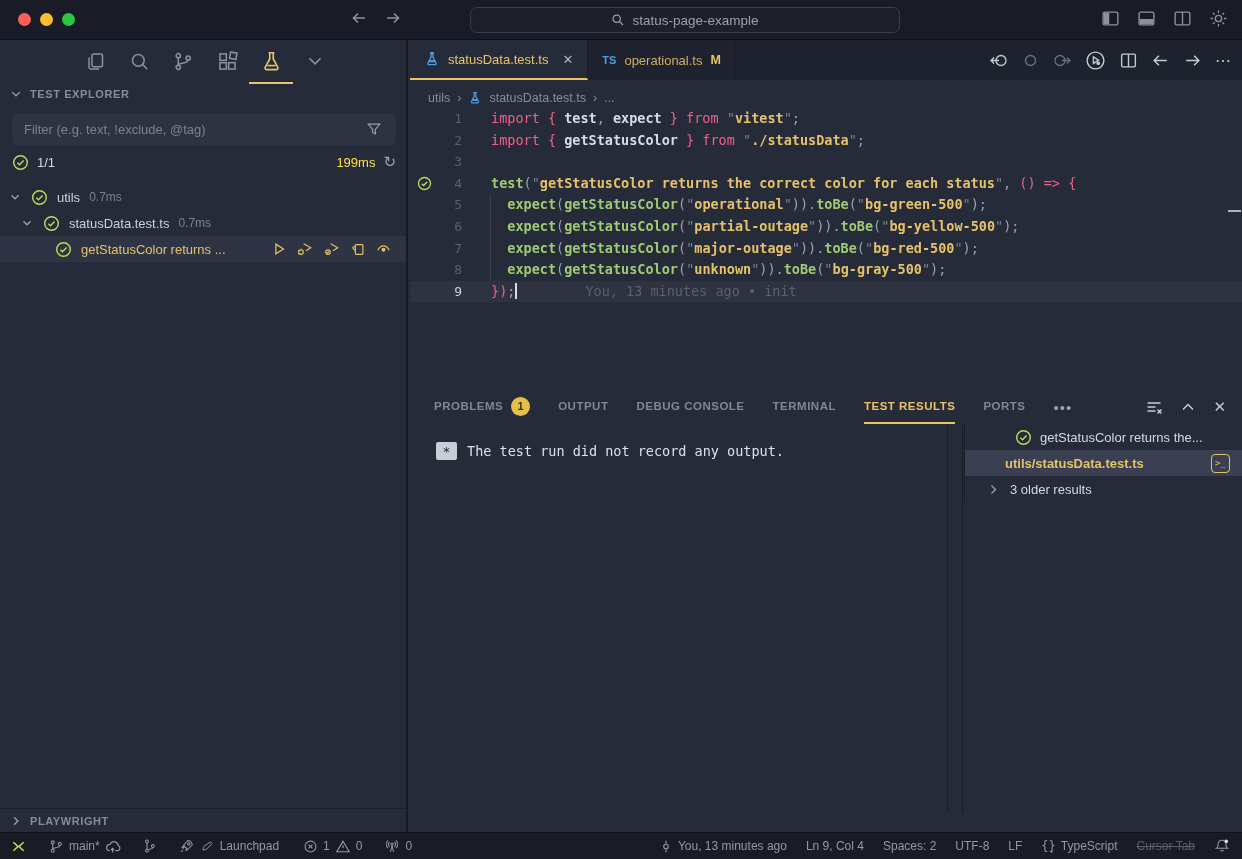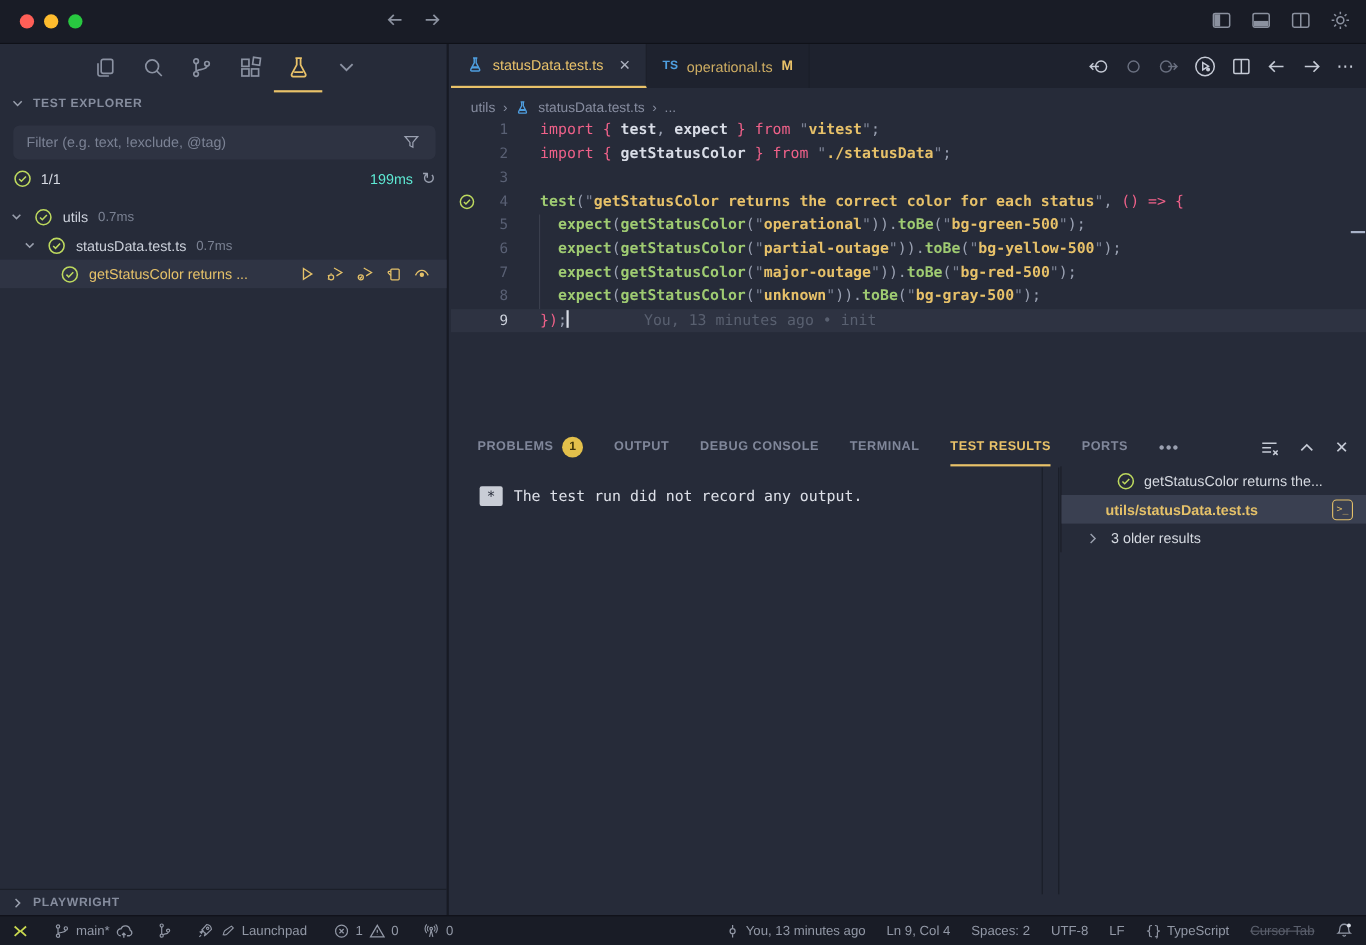--- a/index.html
+++ b/index.html
@@ -27,21 +27,21 @@
   #explorer-header { position:absolute; left:10px; top:48px; display:flex; align-items:center;
     gap:8px; color:#868d9e; }
   #explorer-header .hdr { font-size:11px; font-weight:bold; letter-spacing:.6px; }
   #filter { position:absolute; left:12px; top:74px; width:384px; height:31px;
     background:#2e3342; border:none; border-radius:6px; color:#c8ccd6; font-size:13px;
     padding:0 34px 0 12px; font-family:"Liberation Sans", sans-serif; }
   #filter::placeholder { color:#7b8294; }
   #filter-funnel { position:absolute; left:366px; top:81px; color:#9aa0b0; }
   #summary { position:absolute; left:12px; top:111px; width:384px; height:22px;
     display:flex; align-items:center; color:#d5d9e2; font-size:13px; }
-  #summary .dur { margin-left:auto; color:#5eead4; }
+  #summary .dur { margin-left:auto; color:#fde047; }
   #summary .refresh { margin-left:8px; color:#9aa0b0; font-size:15px; }
   .tree { position:absolute; left:0; top:144px; width:406px; }
   .trow { height:26px; display:flex; align-items:center; font-size:13px; color:#ccd1db; }
   .trow .dur { margin-left:9px; color:#7b8293; font-size:12px; }
   .trow.selected { background:#2f3444; }
   .trow.selected .tlabel { color:#e5c169; }
   .chev { color:#9aa0ae; display:flex; }
   .row-actions { margin-left:auto; margin-right:14px; display:flex; gap:9px; color:#e5c169; }
   #playwright { position:absolute; left:0; bottom:0; width:406px; height:24px;
     border-top:1px solid #1b1e28; display:flex; align-items:center; gap:8px; padding-left:10px;
@@ -127,20 +127,29 @@
         <svg width="18" height="18" viewBox="0 0 18 18" fill="none" stroke="currentColor" stroke-width="1.6">
           <path d="M15 9H4M8 4.5 3.5 9 8 13.5"></path>
         </svg>
       </span>
     <span>
         <svg width="18" height="18" viewBox="0 0 18 18" fill="none" stroke="currentColor" stroke-width="1.6">
           <path d="M3 9h11M10 4.5 14.5 9 10 13.5"></path>
         </svg>
       </span>
   </div>
+  <div id="searchbox">
+    <span>
+        <svg width="14" height="14" viewBox="0 0 16 16" fill="none" stroke="currentColor" stroke-width="1.4">
+          <circle cx="6.5" cy="6.5" r="4.2"></circle>
+          <path d="m9.7 9.7 4 4"></path>
+        </svg>
+      </span>
+    <span>status-page-example</span>
+  </div>
   <div id="tb-right">
     <span>
         <svg width="19" height="19" viewBox="0 0 18 18" fill="none" stroke="currentColor" stroke-width="1.3">
           <rect x="2" y="3" width="14" height="12" rx="1.5"></rect>
           <rect x="2.8" y="3.8" width="5" height="10.4" fill="currentColor" stroke="none"></rect>
         </svg>
       </span>
     <span>
         <svg width="19" height="19" viewBox="0 0 18 18" fill="none" stroke="currentColor" stroke-width="1.3">
           <rect x="2" y="3" width="14" height="12" rx="1.5"></rect>

